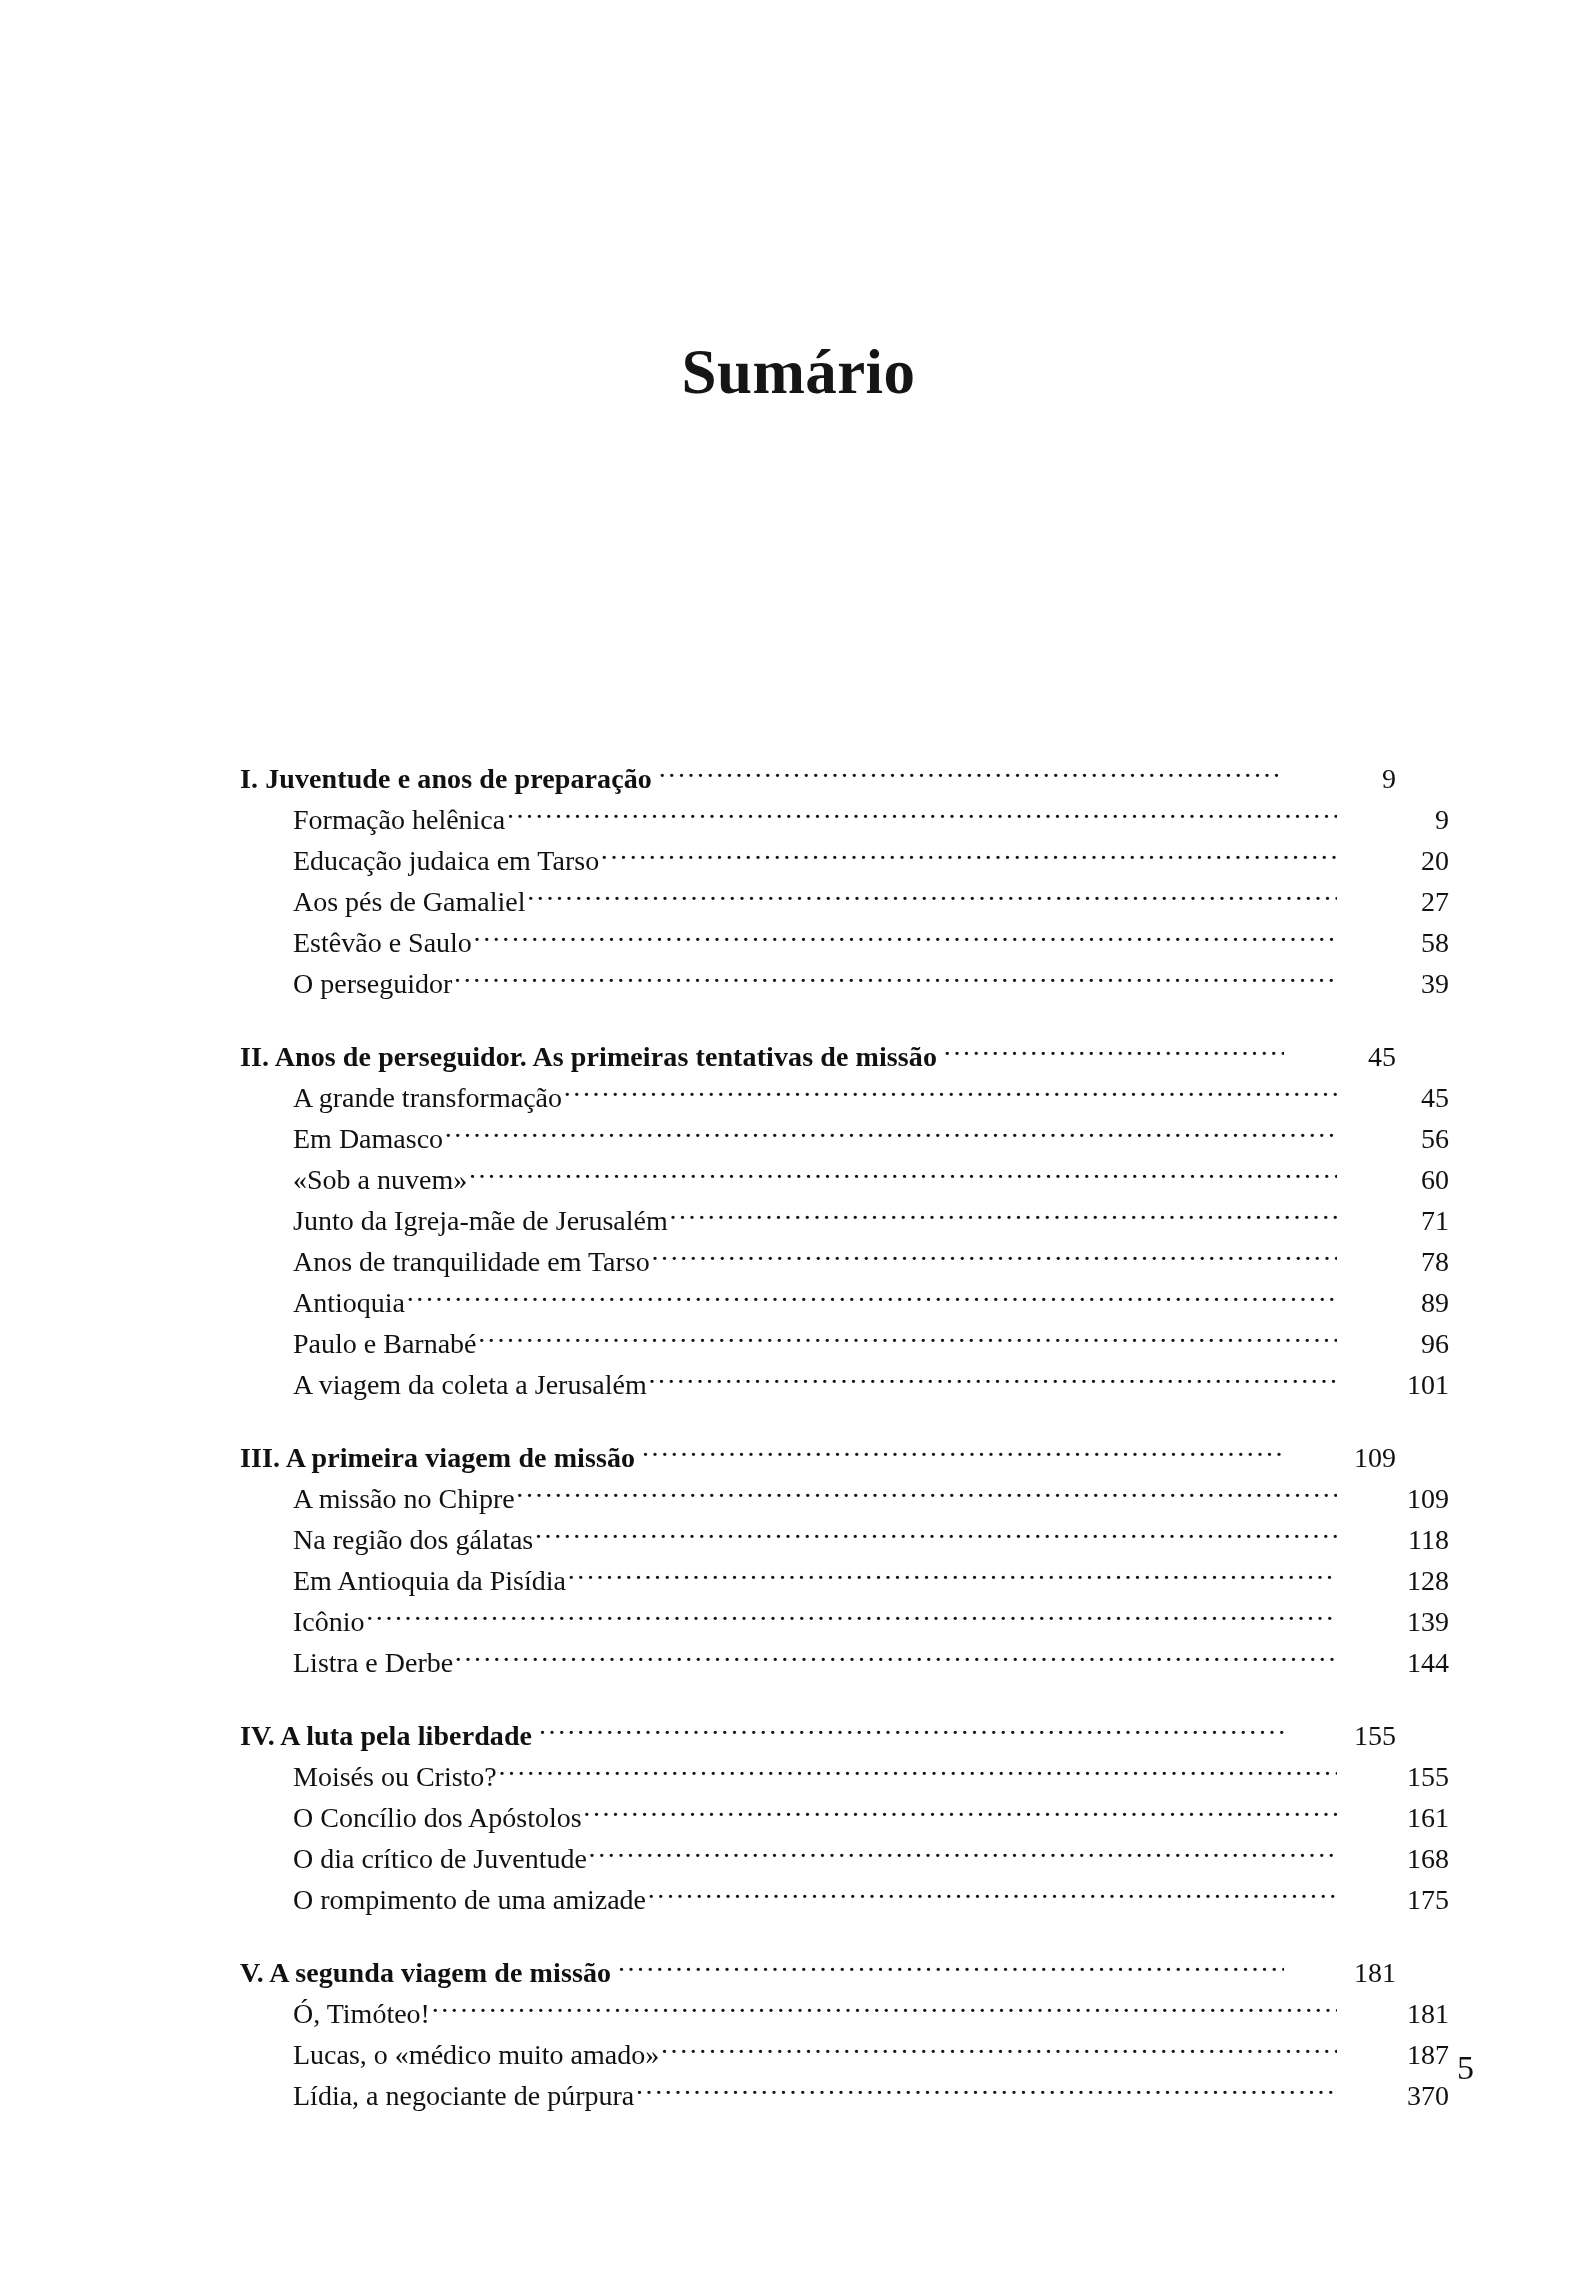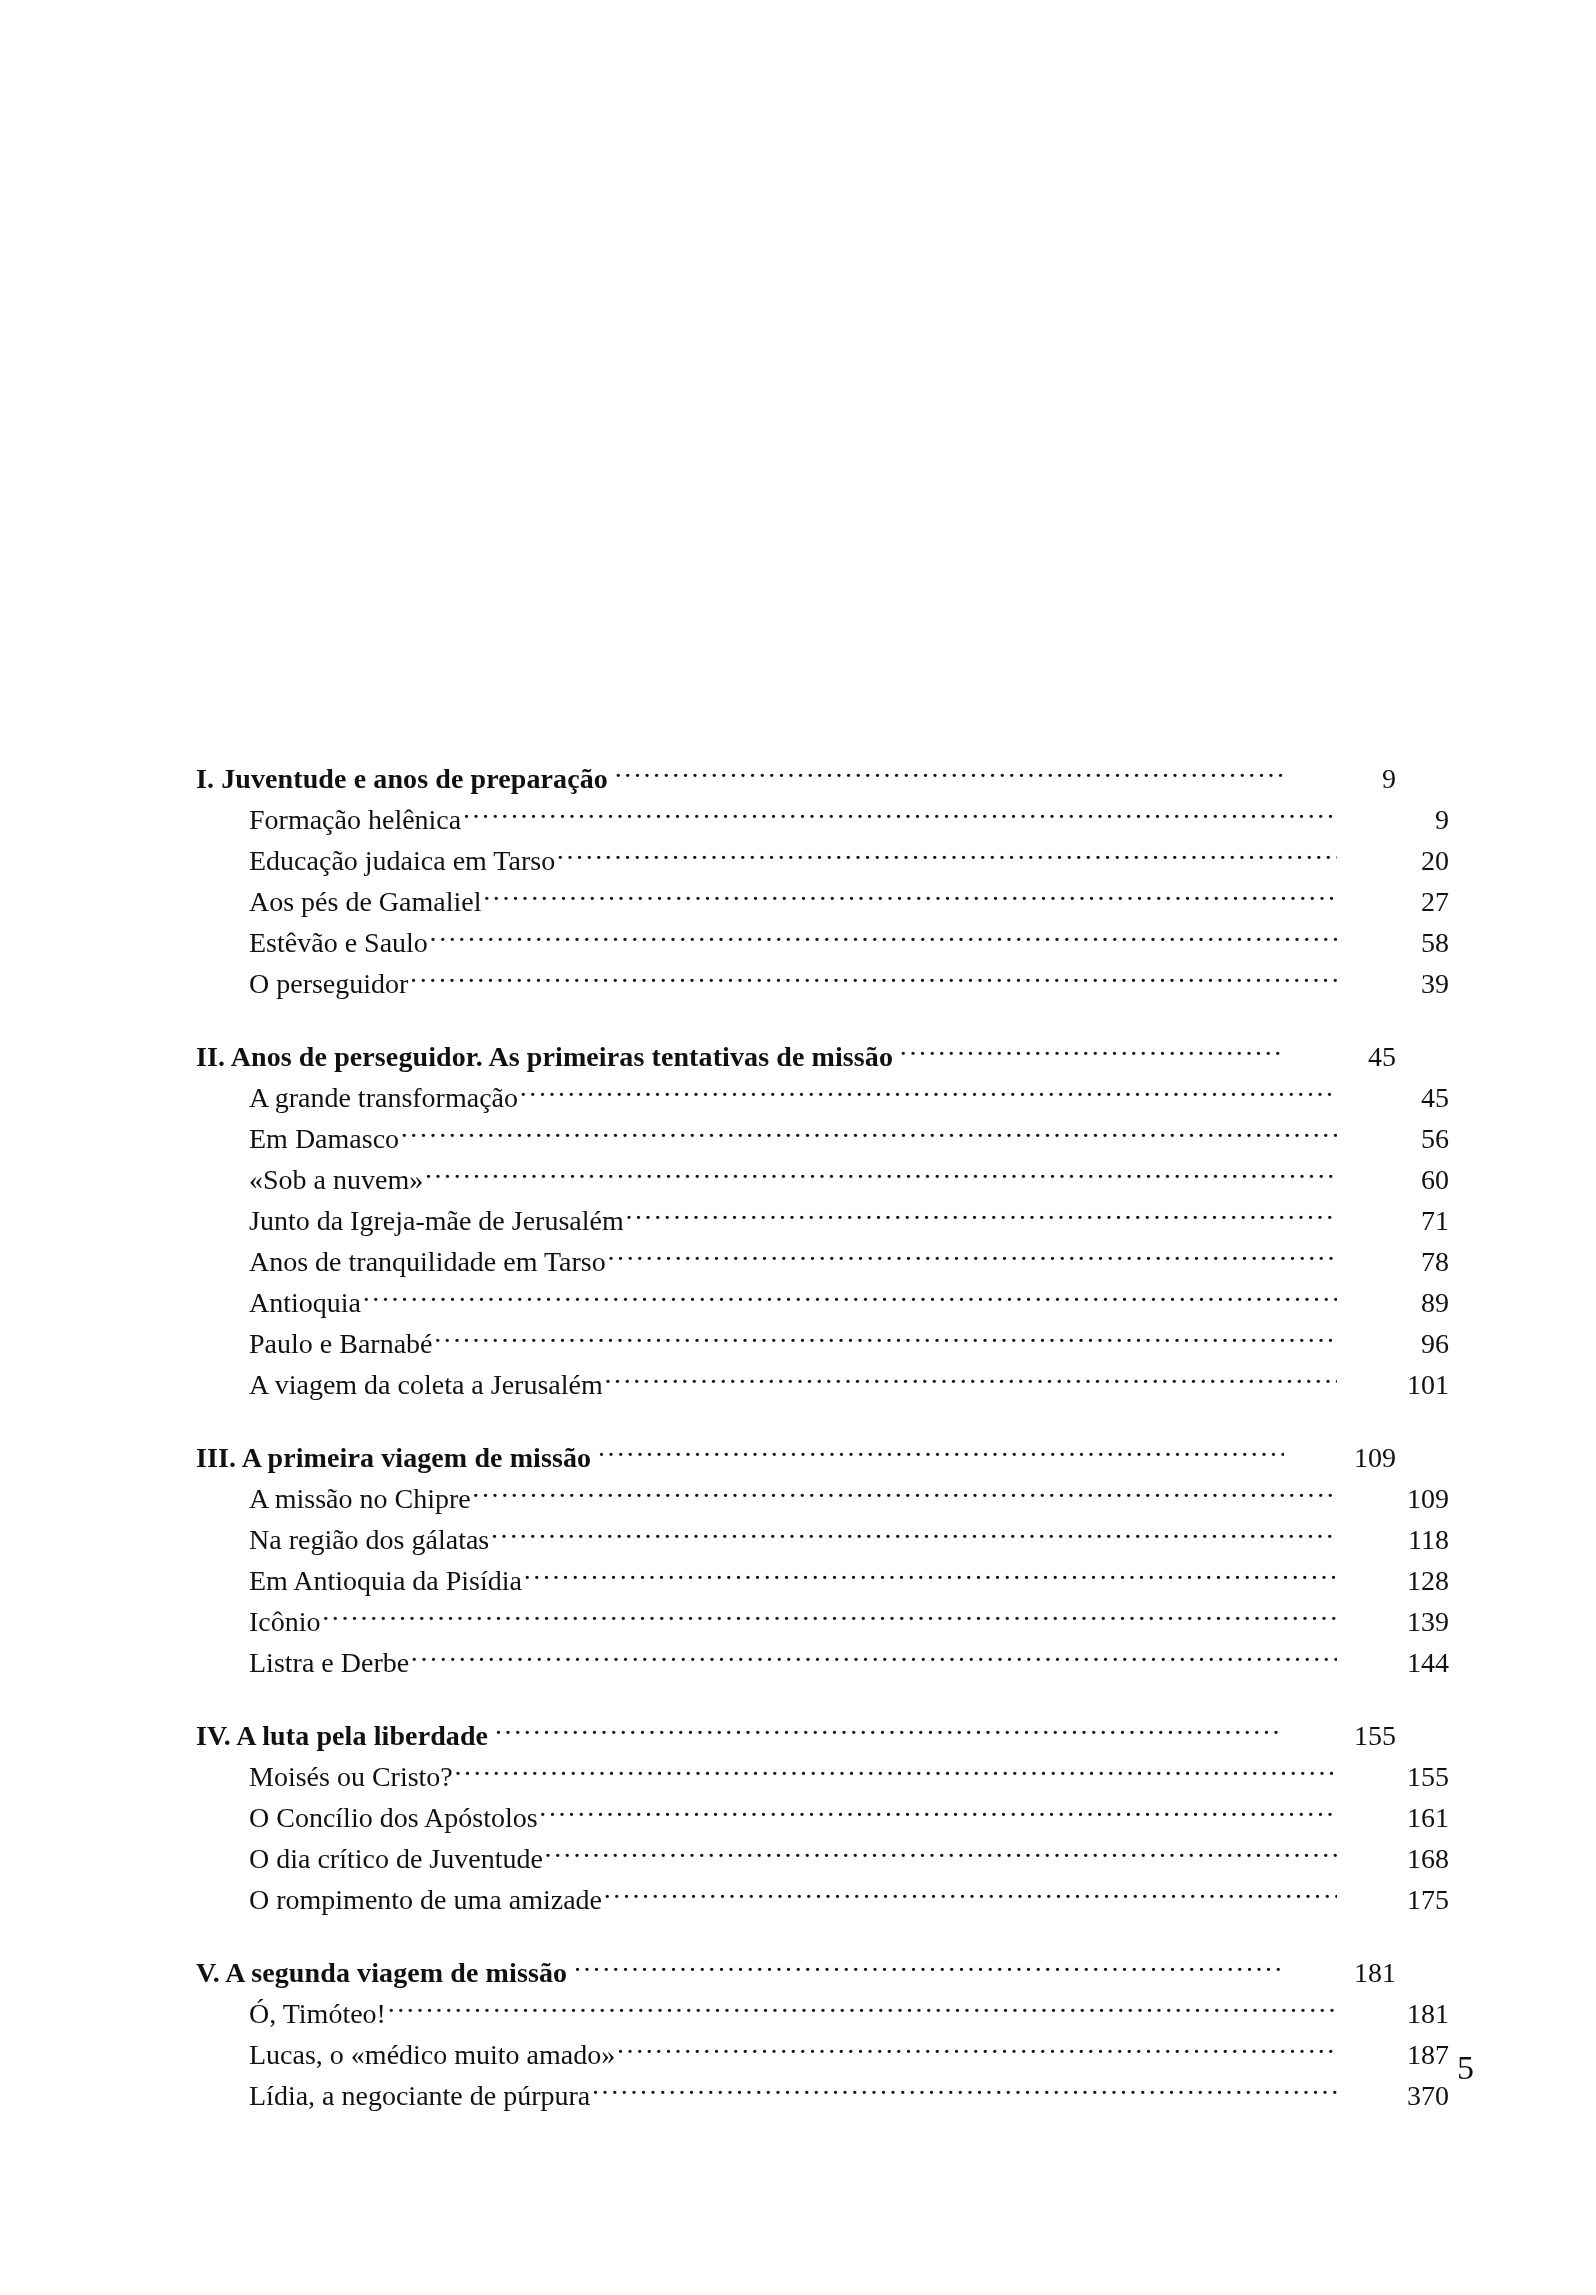--- a/index.html
+++ b/index.html
@@ -35,20 +35,21 @@
   
   .toc {
     position: absolute;
     top: 747px;
     left: 196px;
     width: 1200px;
   }
 
   .section {
     margin-bottom: 32px;
+    margin-left: 44px;
   }
   .section:last-child {
     margin-bottom: 0;
   }
 
   .entry {
     display: flex;
     align-items: baseline;
     width: 100%;
     height: 41px;
@@ -119,20 +120,21 @@
     top: 2049px;
     font-size: 34px;
     color: #111111;
   }
 </style>
 </head>
 <body>
 
 <div class="page">
 
+  <div class="toc-title">Sumário</div>
 
   <div class="toc">
 
     <div class="section">
       <div class="entry chapter">
         <span class="label">I. Juventude e anos de preparação</span>
         <span class="leader"></span>
         <span class="pageno">9</span>
       </div>
       <div class="entry sub">

